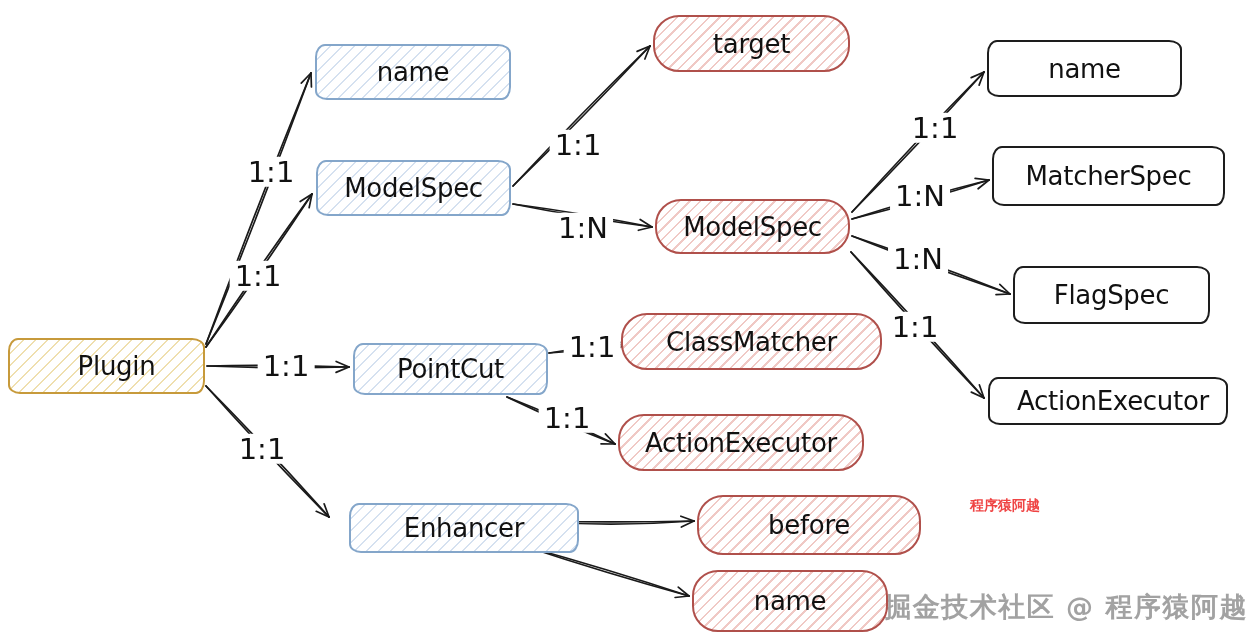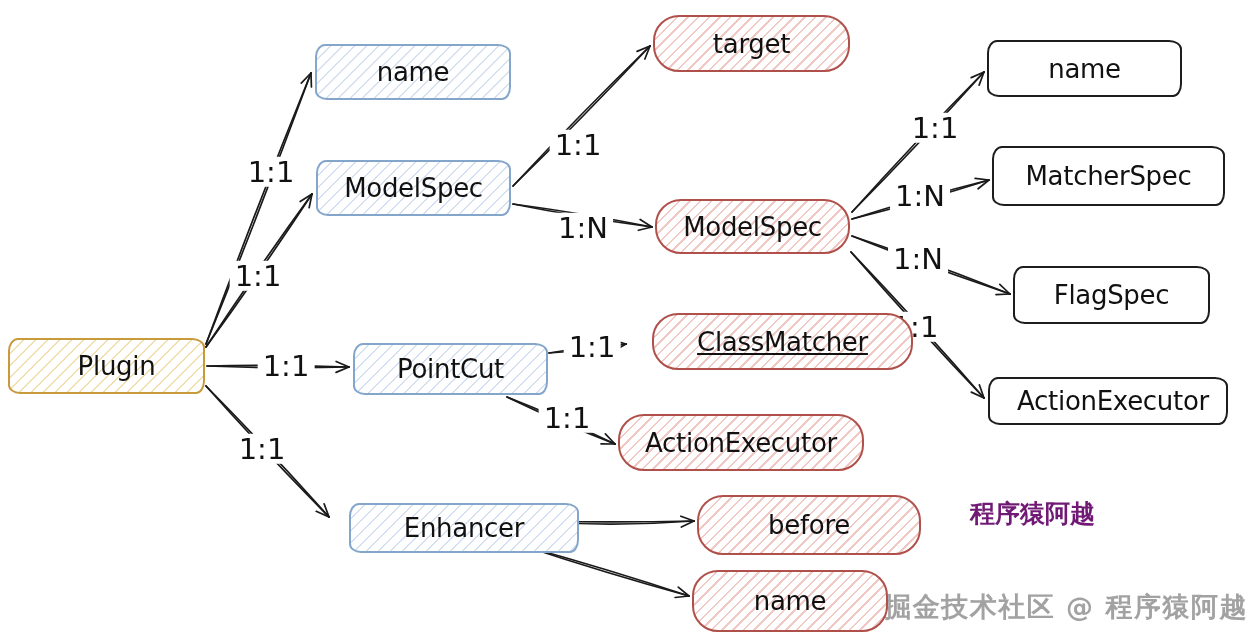--- a/index.html
+++ b/index.html
@@ -30,21 +30,21 @@
     border-radius:26px;
   }
   .node.black{border-color:var(--c-black-border,#1d1d1d);}
   .edge-label{
     position:absolute;transform:translate(-50%,-50%);
     background:#fff;padding:0 5px;line-height:1.05;
     font-size:29px;color:var(--c-text,#111);white-space:nowrap;
   }
   .wm-small{
     position:absolute;left:970px;top:497px;
-    font-size:25px;font-weight:bold;color:#701a75;white-space:nowrap;
+    font-size:14px;font-weight:bold;color:#ef4444;white-space:nowrap;
   }
   .wm-large{
     position:absolute;right:10px;top:589px;
     font-size:27px;font-weight:bold;letter-spacing:1.5px;white-space:nowrap;
     color:var(--c-watermark-gray,#a2a2a2);
     text-shadow:2px 2px 0 #ffffff,1px 1px 0 #ffffff;
   }
 </style>
 </head>
 <body>
@@ -122,21 +122,21 @@
     <div class="edge-label" style="left: 915px; top: 327px;">1:1</div>
     <div class="edge-label" style="left: 592px; top: 347px;">1:1</div>
     <div class="edge-label" style="left: 567px; top: 418px;">1:1</div>
     <div class="node yellow" style="left: 8px; top: 338px; width: 197px; height: 56px;">Plugin</div>
     <div class="node blue" style="left: 315px; top: 44px; width: 196px; height: 56px;">name</div>
     <div class="node blue" style="left: 316px; top: 160px; width: 195px; height: 56px;">ModelSpec</div>
     <div class="node blue" style="left: 353px; top: 343px; width: 195px; height: 52px;">PointCut</div>
     <div class="node blue" style="left: 349px; top: 503px; width: 230px; height: 50px;">Enhancer</div>
     <div class="node red" style="left: 653px; top: 15px; width: 197px; height: 57px;">target</div>
     <div class="node red" style="left: 655px; top: 199px; width: 195px; height: 55px;">ModelSpec</div>
-    <div class="node red" style="left: 652px; top: 313px; width: 261px; height: 57px; text-decoration: underline;">ClassMatcher</div>
+    <div class="node red" style="left: 621px; top: 313px; width: 261px; height: 57px;">ClassMatcher</div>
     <div class="node red" style="left: 618px; top: 414px; width: 246px; height: 57px;">ActionExecutor</div>
     <div class="node red" style="left: 697px; top: 495px; width: 224px; height: 60px;">before</div>
     <div class="node red" style="left: 692px; top: 570px; width: 196px; height: 62px;">name</div>
     <div class="node black" style="left: 987px; top: 40px; width: 195px; height: 57px;">name</div>
     <div class="node black" style="left: 992px; top: 146px; width: 233px; height: 60px;">MatcherSpec</div>
     <div class="node black" style="left: 1013px; top: 266px; width: 197px; height: 58px;">FlagSpec</div>
     <div class="node black" style="left: 988px; top: 377px; width: 240px; height: 48px; padding-left: 10px;">ActionExecutor</div>
   </div>
 
 </body></html>

